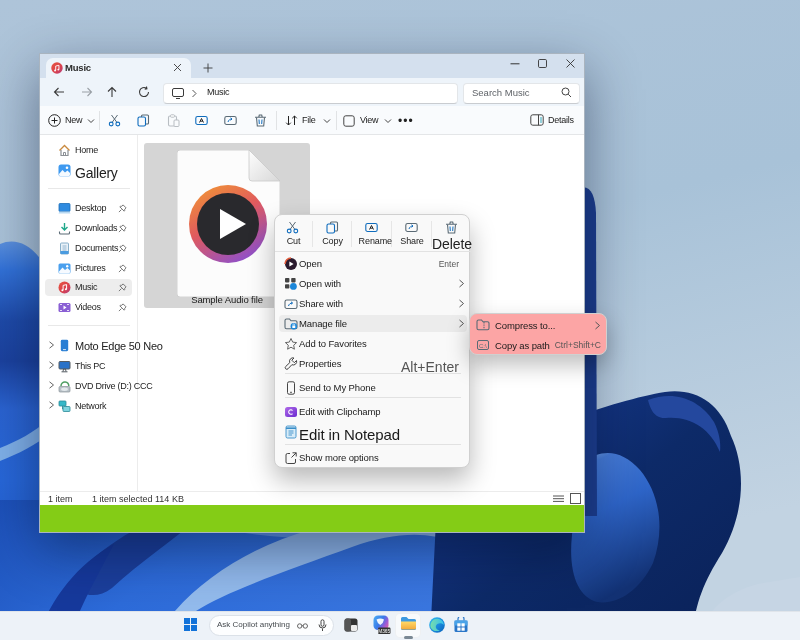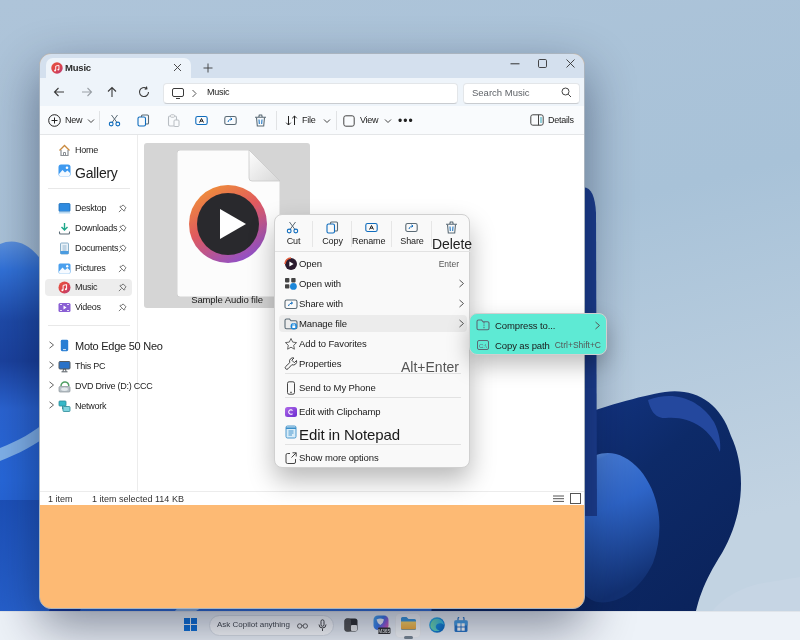--- a/index.html
+++ b/index.html
@@ -167,21 +167,21 @@
     <div class="abs" style="left:0;top:21px;width:37px;text-align:center;font-size:9px;letter-spacing:-0.1px;color:#222">Cut</div>
     <svg class="abs" style="left:51px;top:6px" width="13" height="13" viewBox="0 0 13 13">
         <rect x="1" y="3" width="7.5" height="9" rx="1.5" fill="none" stroke="#0f6cbd" stroke-width="1.1"></rect>
         <path d="M4.5,3 V2 a1,1 0 0 1 1,-1 h5 a1,1 0 0 1 1,1 v7 a1,1 0 0 1 -1,1 h-1.5" fill="none" stroke="#5a6a75" stroke-width="1.1"></path>
       </svg>
     <div class="abs" style="left:38px;top:21px;width:39px;text-align:center;font-size:9px;letter-spacing:-0.1px;color:#222">Copy</div>
     <svg class="abs" style="left:90px;top:6px" width="13" height="13" viewBox="0 0 13 13">
         <rect x="0.8" y="2.5" width="11.4" height="8" rx="1.8" fill="none" stroke="#0f6cbd" stroke-width="1.1"></rect>
         <path d="M4.5,8.5 L6.5,4.5 L8.5,8.5 M5.3,7.2 L7.7,7.2" stroke="#222" stroke-width="1" fill="none"></path>
       </svg>
-    <div class="abs" style="left:77px;top:21px;width:40px;text-align:left;font-size:9px;letter-spacing:-0.1px;color:#222">Rename</div>
+    <div class="abs" style="left:77px;top:21px;width:40px;text-align:right;font-size:9px;letter-spacing:-0.1px;color:#222">Rename</div>
     <svg class="abs" style="left:130px;top:6px" width="13" height="13" viewBox="0 0 13 13">
         <rect x="0.8" y="2.5" width="11.4" height="8" rx="1.8" fill="none" stroke="#5a6a75" stroke-width="1.1"></rect>
         <path d="M4,8 C4.5,6 6,5 8,5 M8,5 L6.5,3.8 M8,5 L6.5,6.3" stroke="#0f6cbd" stroke-width="1" fill="none"></path>
       </svg>
     <div class="abs" style="left:117px;top:21px;width:40px;text-align:center;font-size:9px;letter-spacing:-0.1px;color:#222">Share</div>
     <svg class="abs" style="left:170px;top:6px" width="13" height="13" viewBox="0 0 13 13">
         <path d="M2.5,3.5 L3.3,12 H9.7 L10.5,3.5" fill="none" stroke="#5a6a75" stroke-width="1.1"></path>
         <path d="M1,3.3 H12 M4.8,3 L5.3,1 H7.7 L8.2,3" fill="none" stroke="#5a6a75" stroke-width="1.1"></path>
         <path d="M5,5.5 L5.3,10 M8,5.5 L7.7,10" stroke="#0f6cbd" stroke-width="1"></path>
       </svg>
@@ -259,39 +259,39 @@
       </svg>
     <div class="abs" style="left:24px;top:211px;font-size:15px;letter-spacing:-0.1px;color:#1a1a1a">Edit in Notepad</div>
     <div class="abs" style="left:10px;top:229px;width:176px;height:1px;background:#e2e2e2"></div>
     <svg class="abs" style="left:9px;top:236px" width="14" height="14" viewBox="0 0 14 14">
         <path d="M11.5,8 V11 a1.5,1.5 0 0 1 -1.5,1.5 H3.5 A1.5,1.5 0 0 1 2,11 V4 a1.5,1.5 0 0 1 1.5,-1.5 H6" fill="none" stroke="#444" stroke-width="1"></path>
         <path d="M8.5,1.8 H12.2 V5.5 M12.2,1.8 L7.5,6.5" fill="none" stroke="#444" stroke-width="1"></path>
       </svg>
     <div class="abs" style="left:24px;top:237px;font-size:9.5px;letter-spacing:-0.1px;color:#1a1a1a">Show more options</div>
   </div>
 
-  <div class="abs" style="z-index:6;left:469px;top:313px;width:138px;height:42px;background:#5eead4;border:1px solid #d0d0d0;border-radius:8px;box-shadow:0 10px 22px rgba(0,0,0,0.26)">
+  <div class="abs" style="z-index:6;left:469px;top:313px;width:138px;height:42px;background:#fca5a5;border:1px solid #d0d0d0;border-radius:8px;box-shadow:0 10px 22px rgba(0,0,0,0.26)">
     <svg class="abs" style="left:6px;top:4px" width="14" height="14" viewBox="0 0 14 14">
         <path d="M1,3.5 a1.5,1.5 0 0 1 1.5,-1.5 h3 l1.5,1.8 h4.5 a1.5,1.5 0 0 1 1.5,1.5 v5 a1.5,1.5 0 0 1 -1.5,1.5 h-9 a1.5,1.5 0 0 1 -1.5,-1.5 Z" fill="none" stroke="#5a6a75" stroke-width="1.1"></path>
         <path d="M8,4 v1.4 m0,1 v1.4 m0,1 v1.4" stroke="#5a6a75" stroke-width="1.1"></path>
       </svg>
     <div class="abs" style="left:25px;top:6px;font-size:9.5px;letter-spacing:-0.1px;color:#1a1a1a">Compress to...</div>
     <svg class="abs" style="left:124px;top:7px" width="7" height="9" viewBox="0 0 7 9">
         <path d="M1.5,1 L5.5,4.5 L1.5,8" fill="none" stroke="#555" stroke-width="1"></path>
       </svg>
     <svg class="abs" style="left:6px;top:24px" width="14" height="14" viewBox="0 0 14 14">
         <rect x="1.5" y="2.5" width="11" height="9" rx="1.5" fill="none" stroke="#5a6a75" stroke-width="1"></rect>
         <text x="3" y="9.5" font-size="6" fill="#5a6a75" font-family="Liberation Sans">C:\</text>
       </svg>
     <div class="abs" style="left:25px;top:26px;font-size:9.5px;letter-spacing:-0.1px;color:#1a1a1a">Copy as path</div>
     <div class="abs" style="left:0;top:26px;width:131px;text-align:right;font-size:8.5px;color:#555">Ctrl+Shift+C</div>
   </div>
 
 
-  <div class="abs" id="win" style="left:39px;top:53px;width:546px;height:556px;background:#fdba74;border-radius:12px;border:1px solid #a9b4bf;box-shadow:0 18px 50px rgba(0,10,40,0.45);overflow:hidden">
+  <div class="abs" id="win" style="left:39px;top:53px;width:546px;height:480px;background:#84cc16;border-radius:0;border:1px solid #a9b4bf;box-shadow:0 18px 50px rgba(0,10,40,0.45);overflow:hidden">
 
     <div class="abs" style="left:0;top:0;width:546px;height:24px;background:#d4e0ee"></div>
     <div class="abs" style="left:6px;top:4px;width:145px;height:20px;background:#eef4fa;border-radius:7px 7px 0 0"></div>
 
     <svg class="abs" style="left:11px;top:8px" width="12" height="12" viewBox="0 0 13 13">
       <defs>
           <linearGradient id="mi" x1="0" y1="0" x2="1" y2="1">
         <stop offset="0" stop-color="#e8543f"></stop>
             <stop offset="0.6" stop-color="#d9414e"></stop>
             <stop offset="1" stop-color="#b13e82"></stop>

